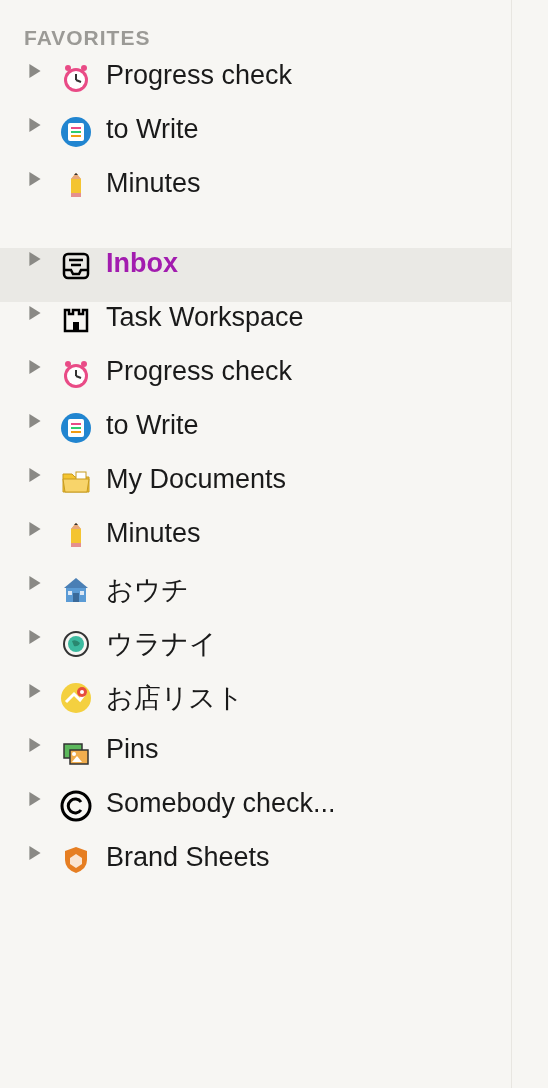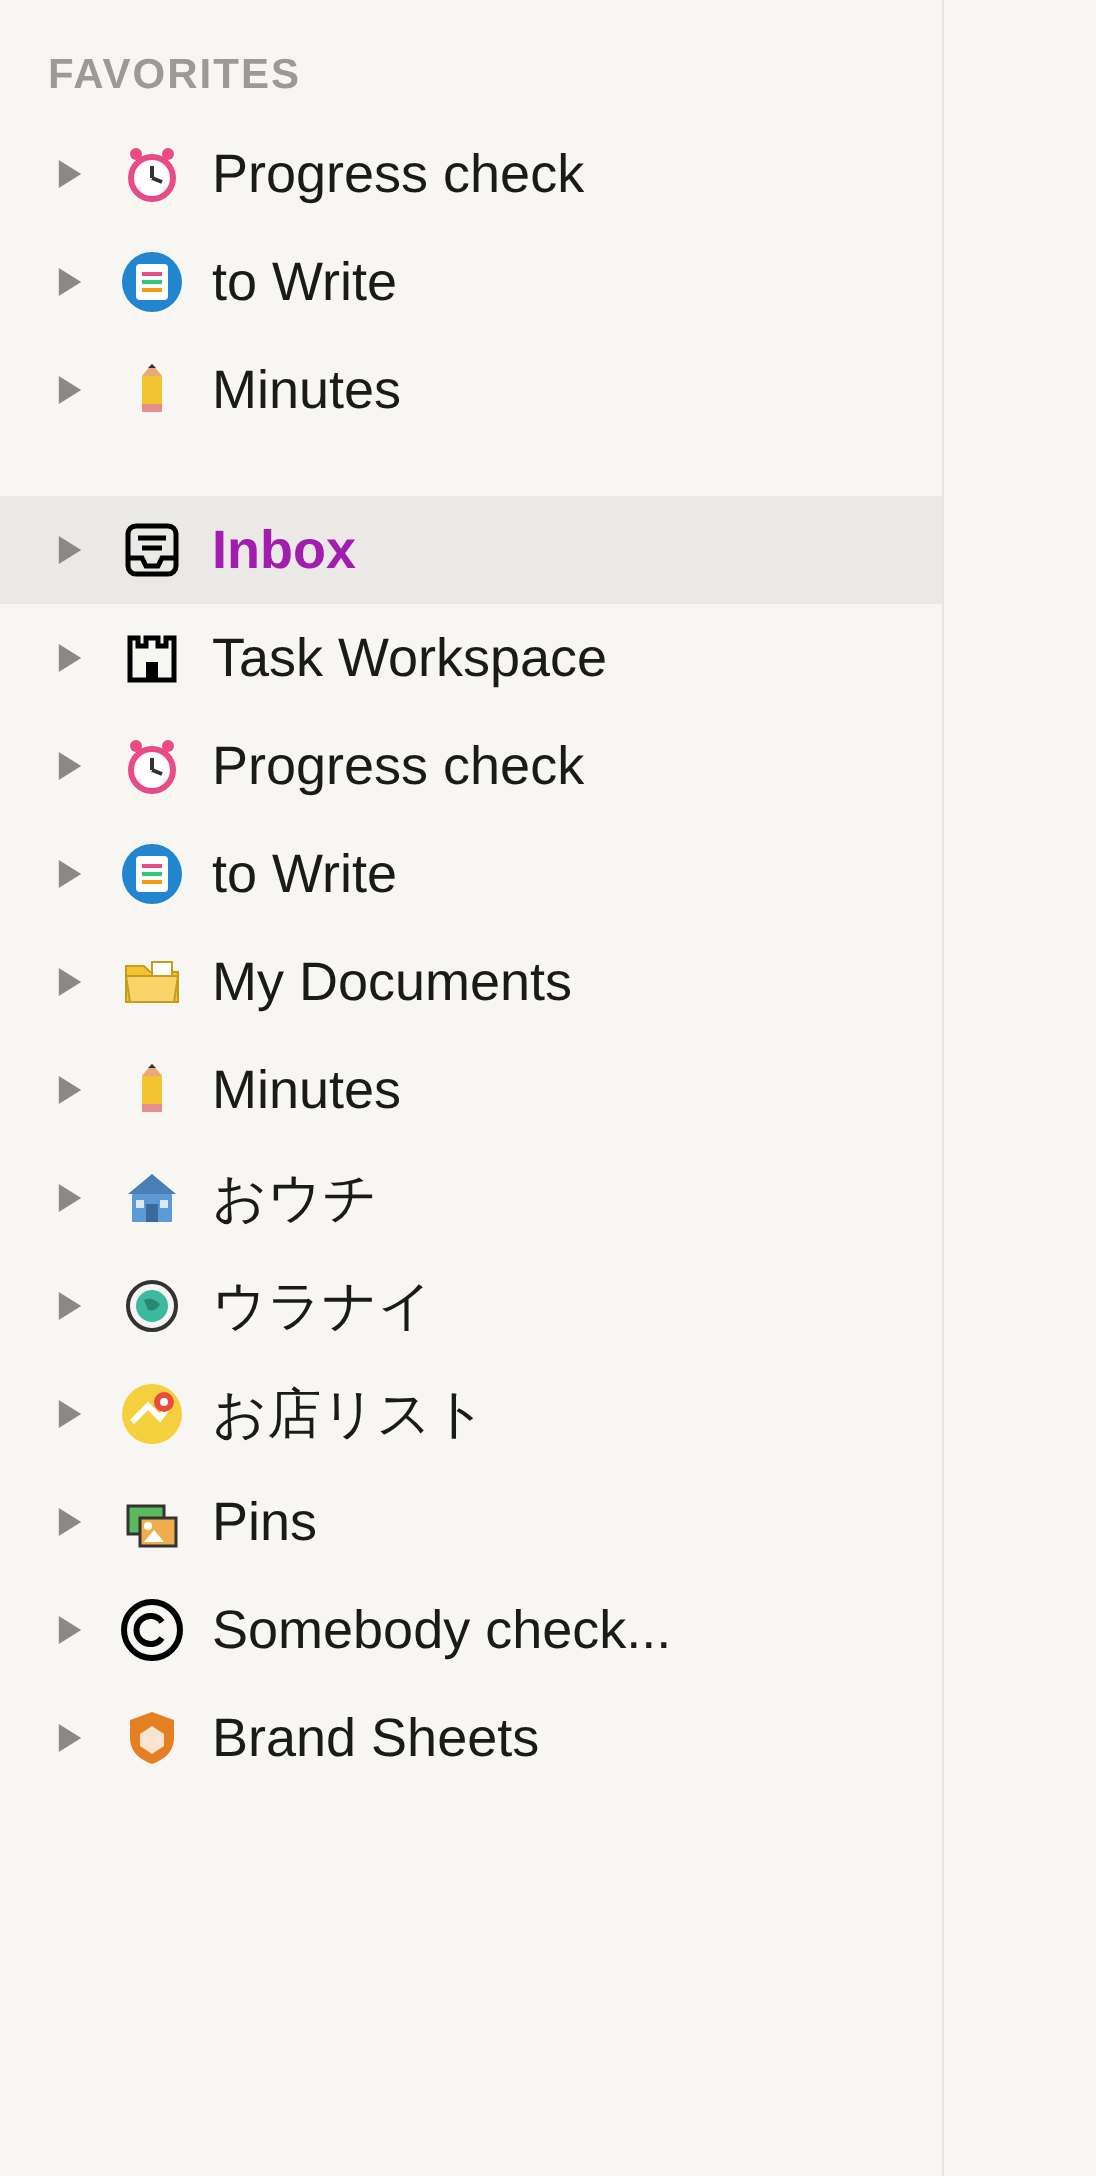--- a/index.html
+++ b/index.html
@@ -5,36 +5,35 @@
   * { margin: 0; padding: 0; box-sizing: border-box; }
   body {
     width: 548px;
     height: 1088px;
     background: #f7f6f3;
     font-family: -apple-system, BlinkMacSystemFont, "Segoe UI", Helvetica, Arial, sans-serif;
     overflow: hidden;
     position: relative;
   }
   .sidebar {
-    width: 472px;
+    width: 512px;
     height: 100%;
     background: #f7f6f3;
     border-right: 1px solid #e8e6e1;
     padding-top: 14px;
   }
   .section-header {
     font-size: 21px;
     font-weight: 700;
     color: #9b9a96;
     letter-spacing: 1px;
     padding: 12px 24px 10px 24px;
   }
   .item {
     display: flex;
-    align-items: center;
     height: 54px;
     padding-left: 24px;
     cursor: pointer;
   }
   .item.selected {
     background: #eae9e5;
   }
   .chevron {
     width: 22px;
     height: 22px;

